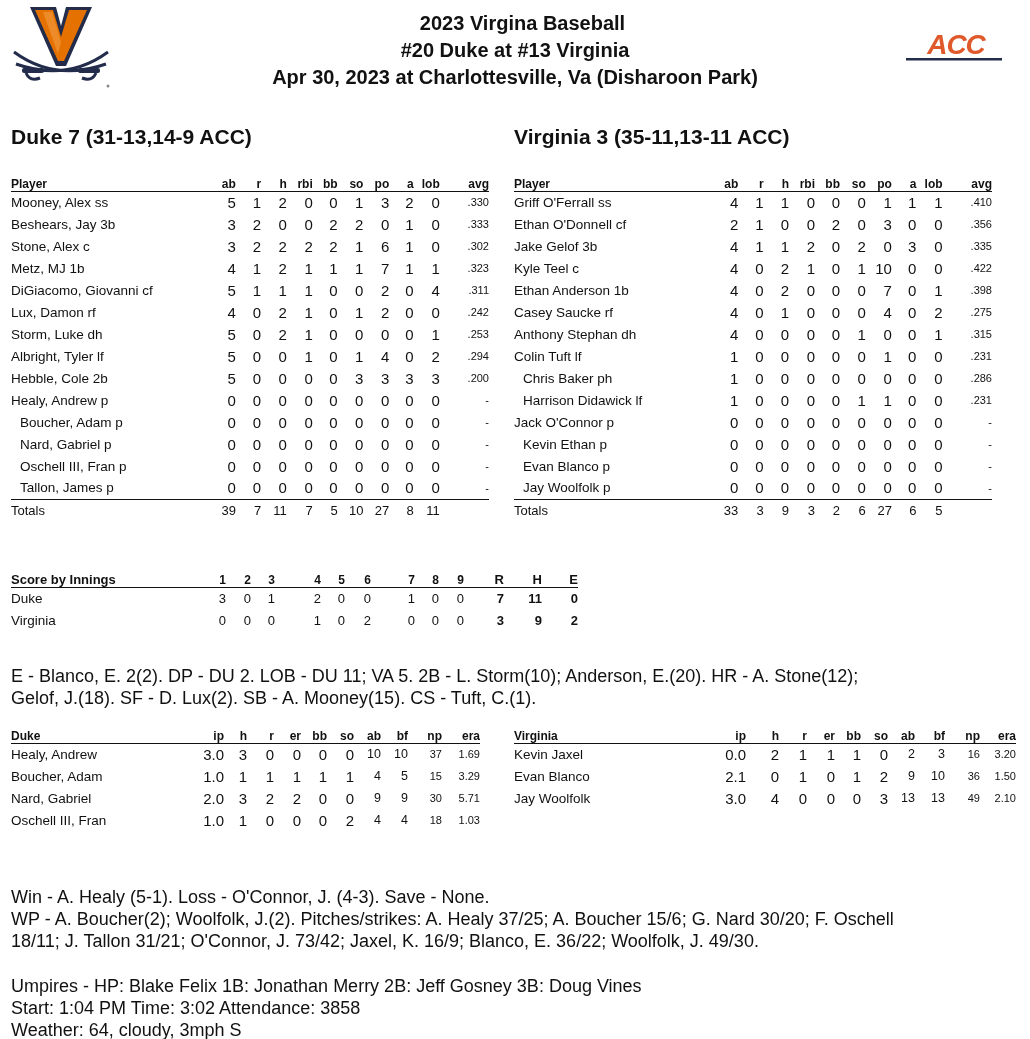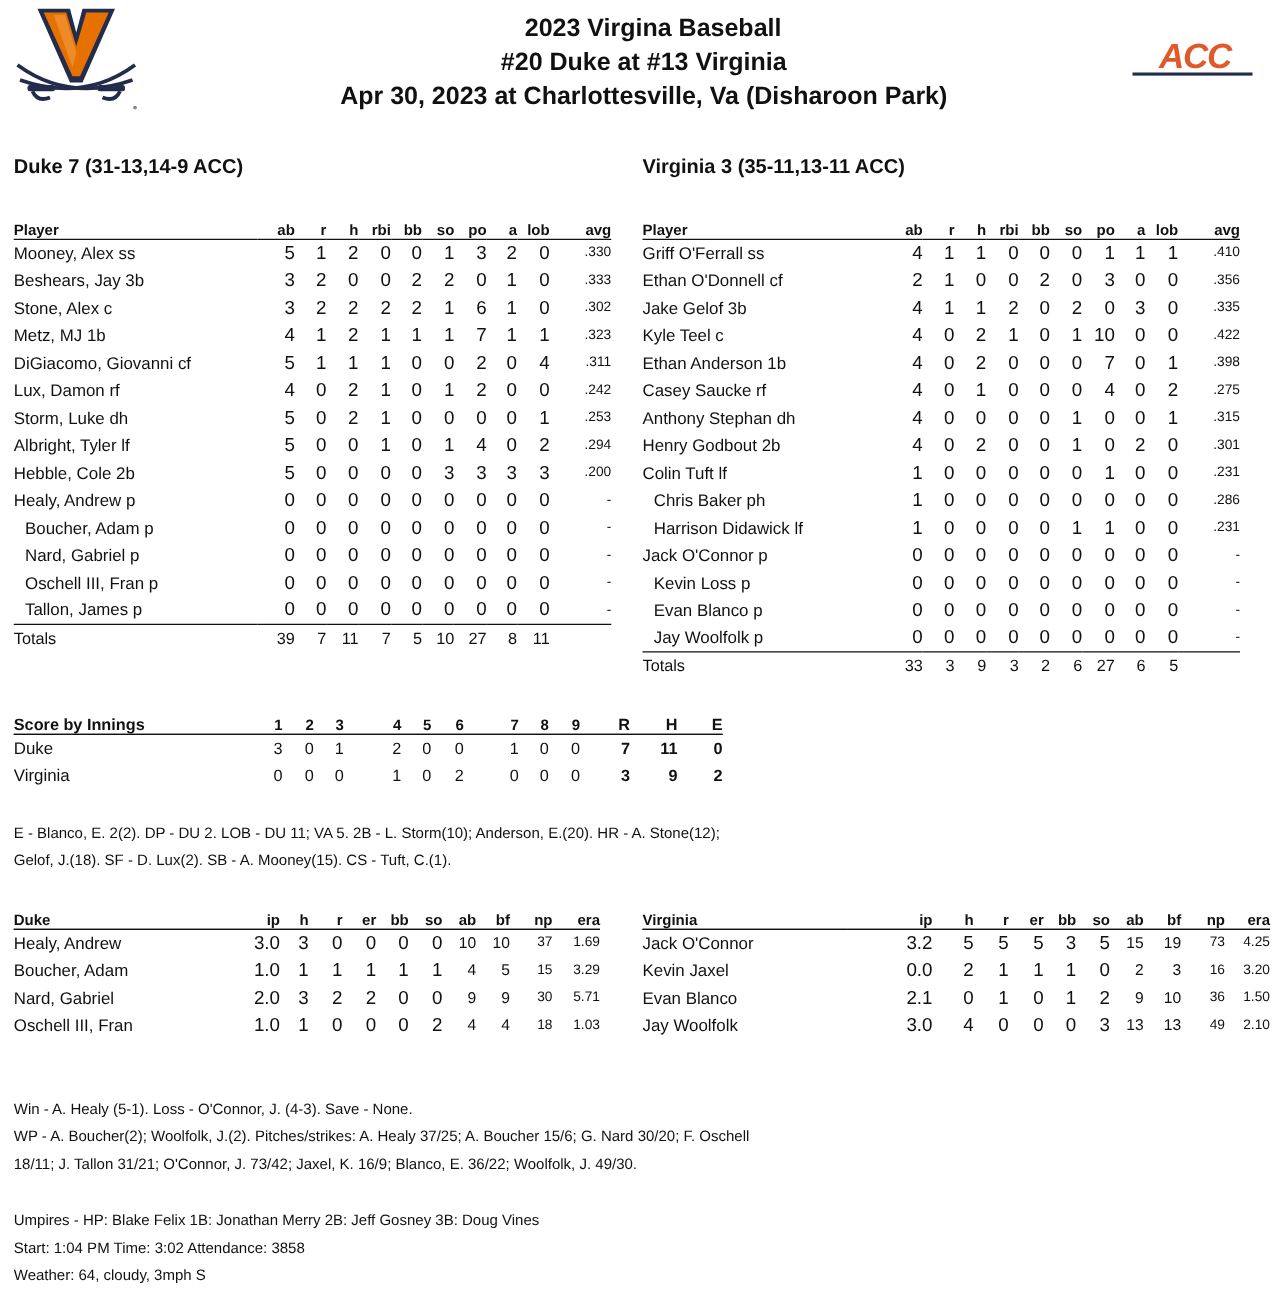--- a/index.html
+++ b/index.html
@@ -6,21 +6,21 @@
   html, body { width: 1030px; height: 1039px; background: #ffffff; overflow: hidden; }
   body { font-family: "Liberation Sans", sans-serif; color: #111; position: relative; }
 
   .logo-uva { position: absolute; left: 10px; top: 4px; width: 102px; height: 84px; }
   .logo-acc { position: absolute; left: 904px; top: 30px; width: 102px; height: 36px; }
 
   .header { position: absolute; left: 0; width: 1030px; top: 10px; text-align: center; }
   .header div { font-weight: bold; font-size: 20px; line-height: 27px; }
   .header .h1 { padding-left: 15px; }
 
-  .team-title { position: absolute; top: 125px; font-weight: bold; font-size: 16px; text-align: right; }
+  .team-title { position: absolute; top: 125px; font-weight: bold; font-size: 21px; text-align: right; }
 
   table { border-collapse: collapse; position: absolute; font-size: 13px; }
   td, th { padding: 0; white-space: nowrap; }
   th { font-weight: bold; font-size: 12px; text-align: right; height: 16px; vertical-align: bottom; }
   th.name { text-align: left; }
   thead tr { border-bottom: 1.5px solid #111; margin-top: 43px; }
 
   .bat td { height: 22px; text-align: right; font-size: 15px; }
   .bat td.name { text-align: left; font-size: 13.5px; }
   .bat td.name.sub { padding-left: 9px; }
@@ -30,21 +30,21 @@
 
   .sbi td { height: 22px; text-align: right; font-size: 13px; }
   .sbi td.name { text-align: left; font-size: 13.5px; }
   .sbi td.b { font-weight: bold; }
 
   .pit td { height: 22px; text-align: right; font-size: 15px; }
   .pit td.name { text-align: left; font-size: 13.5px; }
   .pit td.sm { font-size: 12.5px; }
   .pit td.xs { font-size: 11px; }
 
-  .notes { position: absolute; left: 11px; font-size: 12px; line-height: 22px; }
+  .notes { position: absolute; left: 11px; font-size: 18px; line-height: 22px; margin-top: 10px; }
 </style>
 </head>
 <body>
 
 <svg class="logo-uva" viewBox="0 0 102 84">
   <path d="M20 3 L46 3 L51 22 L56 3 L82 3 L56 62 L46 62 Z" fill="#232d4b"></path>
   <path d="M25 6 L43 6 L51 33 L59 6 L77 6 L54 57 L48 57 Z" fill="#e57200"></path>
   <path d="M33 8 L42 8 L51 38 L48 50 Z" fill="#f5a04a" opacity="0.55"></path>
   <path d="M4 48 Q45 78 96 60" stroke="#232d4b" stroke-width="3" fill="none"></path>
   <path d="M98 48 Q57 78 6 60" stroke="#232d4b" stroke-width="3" fill="none"></path>
@@ -412,33 +412,20 @@
         <td>0</td>
         <td>0</td>
         <td>0</td>
         <td>1</td>
         <td>0</td>
         <td>0</td>
         <td>1</td>
         <td class="avg">.315</td>
       </tr>
       <tr>
-        <td class="name">Henry Godbout 2b</td>
-        <td>4</td>
-        <td>0</td>
-        <td>2</td>
-        <td>0</td>
-        <td>0</td>
-        <td>1</td>
-        <td>0</td>
-        <td>2</td>
-        <td>0</td>
-        <td class="avg">.301</td>
-      </tr>
-      <tr>
         <td class="name">Colin Tuft lf</td>
         <td>1</td>
         <td>0</td>
         <td>0</td>
         <td>0</td>
         <td>0</td>
         <td>0</td>
         <td>1</td>
         <td>0</td>
         <td>0</td>
@@ -477,21 +464,21 @@
         <td>0</td>
         <td>0</td>
         <td>0</td>
         <td>0</td>
         <td>0</td>
         <td>0</td>
         <td>0</td>
         <td class="avg">-</td>
       </tr>
       <tr>
-        <td class="name sub">Kevin Loss p</td>
+        <td class="name sub">Kevin Ethan p</td>
         <td>0</td>
         <td>0</td>
         <td>0</td>
         <td>0</td>
         <td>0</td>
         <td>0</td>
         <td>0</td>
         <td>0</td>
         <td>0</td>
         <td class="avg">-</td>
@@ -719,33 +706,20 @@
         <th>bb</th>
         <th>so</th>
         <th>ab</th>
         <th>bf</th>
         <th>np</th>
         <th>era</th>
       </tr>
     </thead>
   <tbody>
       <tr>
-        <td class="name">Jack O'Connor</td>
-        <td>3.2</td>
-        <td>5</td>
-        <td>5</td>
-        <td>5</td>
-        <td>3</td>
-        <td>5</td>
-        <td class="sm">15</td>
-        <td class="sm">19</td>
-        <td class="xs">73</td>
-        <td class="xs">4.25</td>
-      </tr>
-      <tr>
         <td class="name">Kevin Jaxel</td>
         <td>0.0</td>
         <td>2</td>
         <td>1</td>
         <td>1</td>
         <td>1</td>
         <td>0</td>
         <td class="sm">2</td>
         <td class="sm">3</td>
         <td class="xs">16</td>

